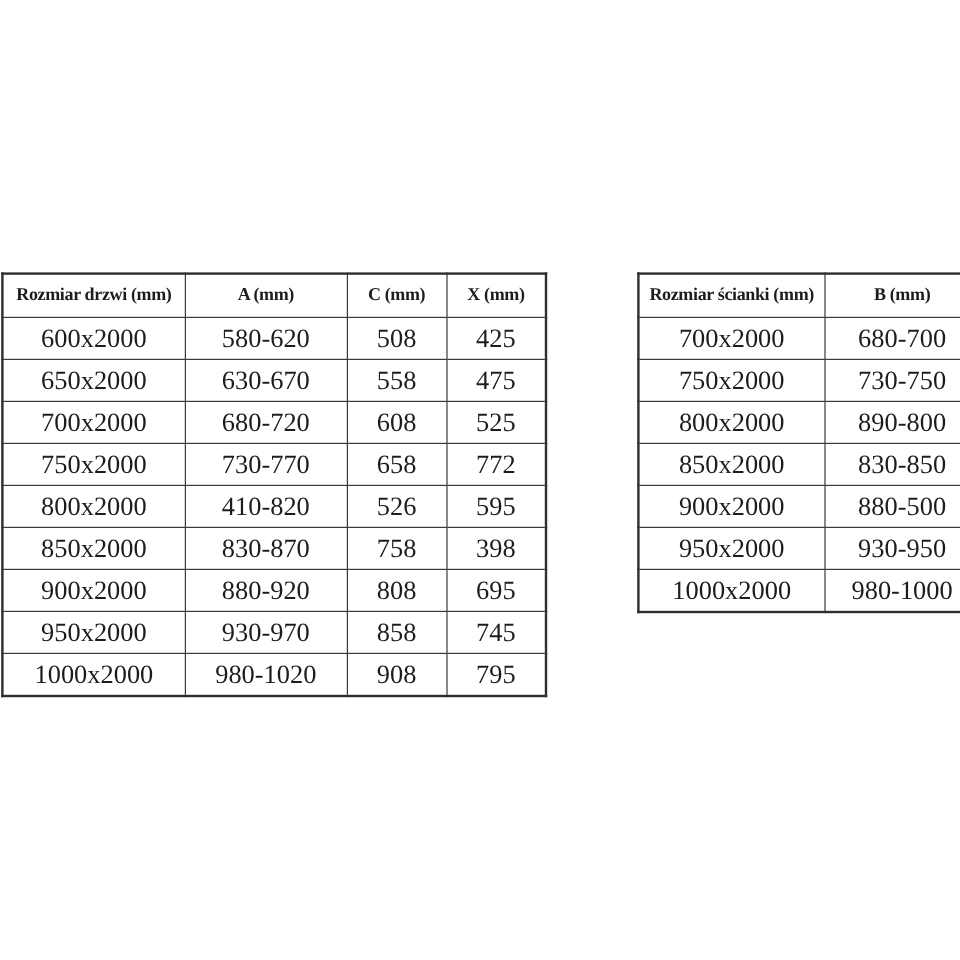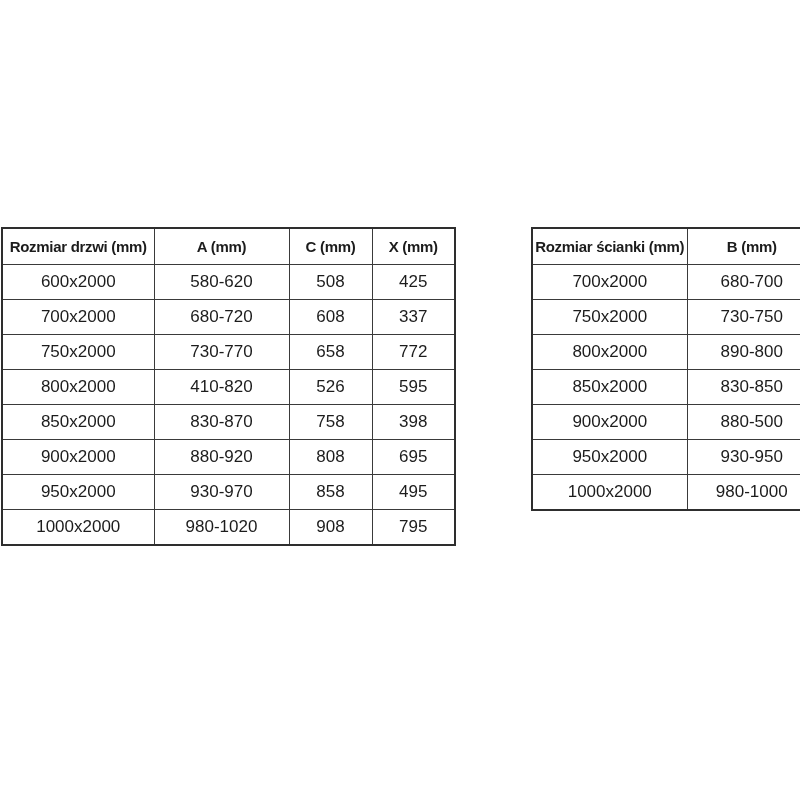--- a/index.html
+++ b/index.html
@@ -6,21 +6,21 @@
     margin: 0;
     padding: 0;
     background: #ffffff;
   }
   .canvas {
     position: relative;
     width: 800px;
     height: 800px;
     background: #ffffff;
     overflow: hidden;
-    font-family: Liberation Sans, sans-serif;
+    font-family: Liberation Serif, serif;
     color: #1c1c1c;
   }
   table.spec {
     position: absolute;
     border-collapse: collapse;
     table-layout: fixed;
     background: #ffffff;
     border: 2px solid #2e2e2e;
   }
   table.spec th,
@@ -33,21 +33,21 @@
     white-space: nowrap;
   }
   table.spec th {
     height: 35px;
     font-size: 15px;
     font-weight: bold;
     letter-spacing: -0.3px;
   }
   table.spec td {
     height: 34px;
-    font-size: 17px;
+    font-size: 22px;
     font-weight: normal;
   }
   #door-table { left: 1px;   top: 227px; width: 453px; }
   #wall-table { left: 531px; top: 227px; width: 285px; }
 </style>
 </head>
 <body>
 
 <div class="canvas">
 
@@ -67,24 +67,30 @@
         </tr>
     </thead>
     <tbody>
         <tr>
           <td>600x2000</td>
           <td>580-620</td>
           <td>508</td>
           <td>425</td>
         </tr>
         <tr>
+          <td>650x2000</td>
+          <td>630-670</td>
+          <td>558</td>
+          <td>475</td>
+        </tr>
+        <tr>
           <td>700x2000</td>
           <td>680-720</td>
           <td>608</td>
-          <td>337</td>
+          <td>525</td>
         </tr>
         <tr>
           <td>750x2000</td>
           <td>730-770</td>
           <td>658</td>
           <td>772</td>
         </tr>
         <tr>
           <td>800x2000</td>
           <td>410-820</td>
@@ -100,21 +106,21 @@
         <tr>
           <td>900x2000</td>
           <td>880-920</td>
           <td>808</td>
           <td>695</td>
         </tr>
         <tr>
           <td>950x2000</td>
           <td>930-970</td>
           <td>858</td>
-          <td>495</td>
+          <td>745</td>
         </tr>
         <tr>
           <td>1000x2000</td>
           <td>980-1020</td>
           <td>908</td>
           <td>795</td>
         </tr>
       </tbody>
   </table>
 

